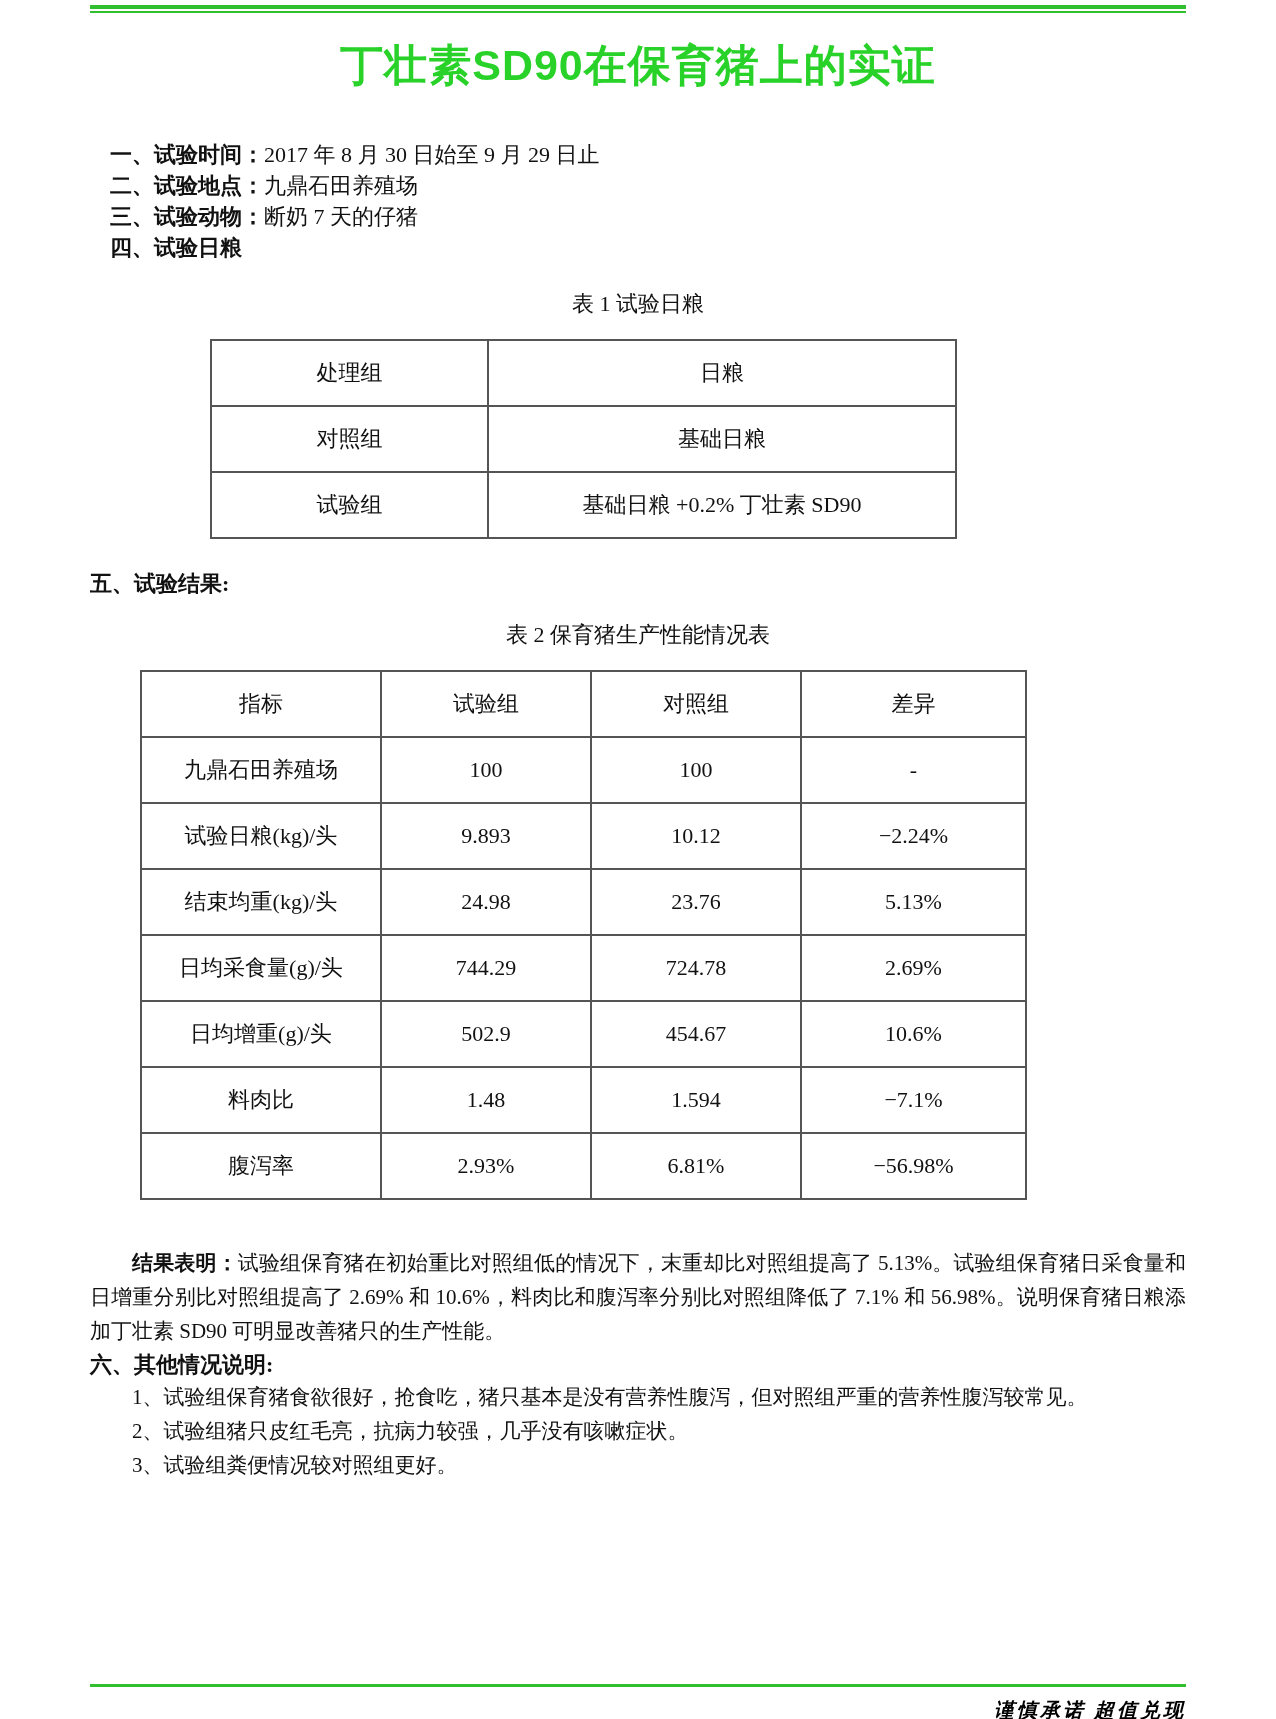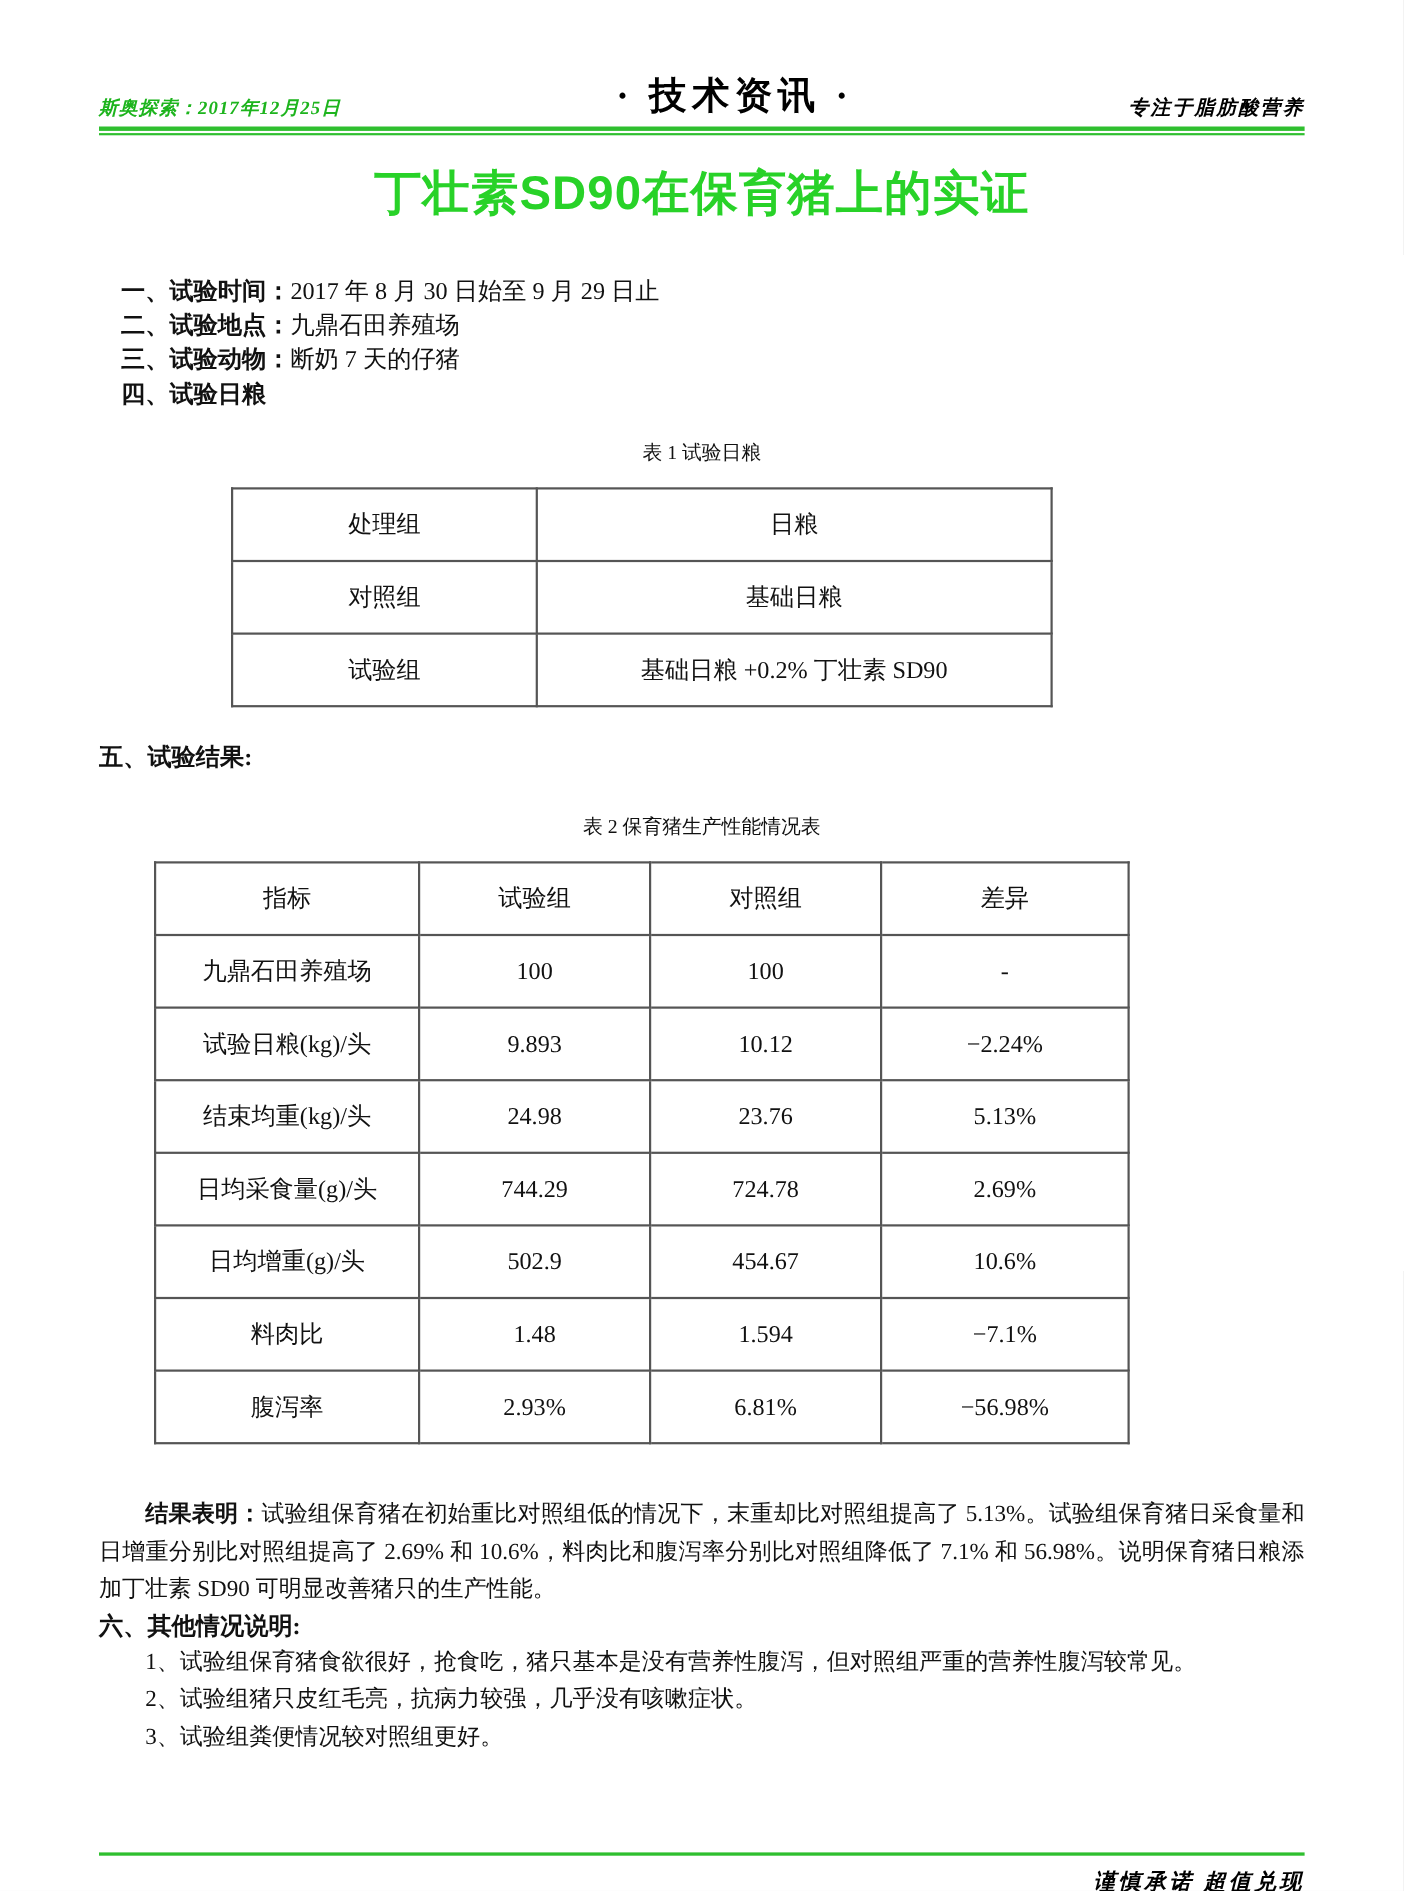--- a/index.html
+++ b/index.html
@@ -18,22 +18,22 @@
     border-top:4px solid #2fbf2f; border-bottom:2px solid #2fbf2f; }
   
   .title { margin:24px 0 0 0; text-align:center; color:#28d228;
     font-family:"Liberation Sans","DejaVu Sans",sans-serif;
     font-size:43px; font-weight:bold; letter-spacing:1px; }
   
   .meta { margin-top:44px; }
   .meta-line { line-height:31px; font-size:22px;margin-left:20px; }
   .meta-line b { font-weight:bold; }
   
-  .caption { text-align:center; font-size:18px; margin-top:26px; }
-  .caption.c2 { margin-top:36px; }
+  .caption { text-align:center; font-size:22px; margin-top:26px; }
+  .caption.c2 { margin-top:21px; }
   .sec-heading { font-weight:bold; font-size:22px; margin-top:30px; }
   
   table { border-collapse:collapse;border-radius:17px; }
   .t1 { margin:20px 0 0 120px; }
   .t1 td { border:2px solid #555; text-align:center; vertical-align:middle;
     font-size:22px; height:64px; padding:0 10px; }
   .t2 { margin:20px 0 0 50px; }
   .t2 th, .t2 td { border:2px solid #555; text-align:center; vertical-align:middle;
     font-size:22px; font-weight:normal; height:64px; padding:0 16px; }
   
@@ -46,25 +46,20 @@
   .footer { position:absolute; left:90px; right:90px; top:1636px;margin-top:48px; }
   .rule-single { height:3px; background:#2fbf2f; }
   .f-text { text-align:right; font-size:20px; font-weight:bold; font-style:italic;
     letter-spacing:3px; margin-top:10px; color:#000; }
 </style>
 </head>
 <body>
 
 <div class="page">
 
-  <div class="header">
-    <span class="h-left">斯奥探索：2017年12月25日</span>
-    <span class="h-center">· 技术资讯 ·</span>
-    <span class="h-right">专注于脂肪酸营养</span>
-  </div>
   <div class="rule-double"></div>
 
   <h1 class="title">丁壮素SD90在保育猪上的实证</h1>
 
   <div class="meta">
       <div class="meta-line"><b>一、试验时间：</b><span>2017 年 8 月 30 日始至 9 月 29 日止</span></div>
       <div class="meta-line"><b>二、试验地点：</b><span>九鼎石田养殖场</span></div>
       <div class="meta-line"><b>三、试验动物：</b><span>断奶 7 天的仔猪</span></div>
       <div class="meta-line"><b>四、试验日粮</b><span></span></div>
     </div>

